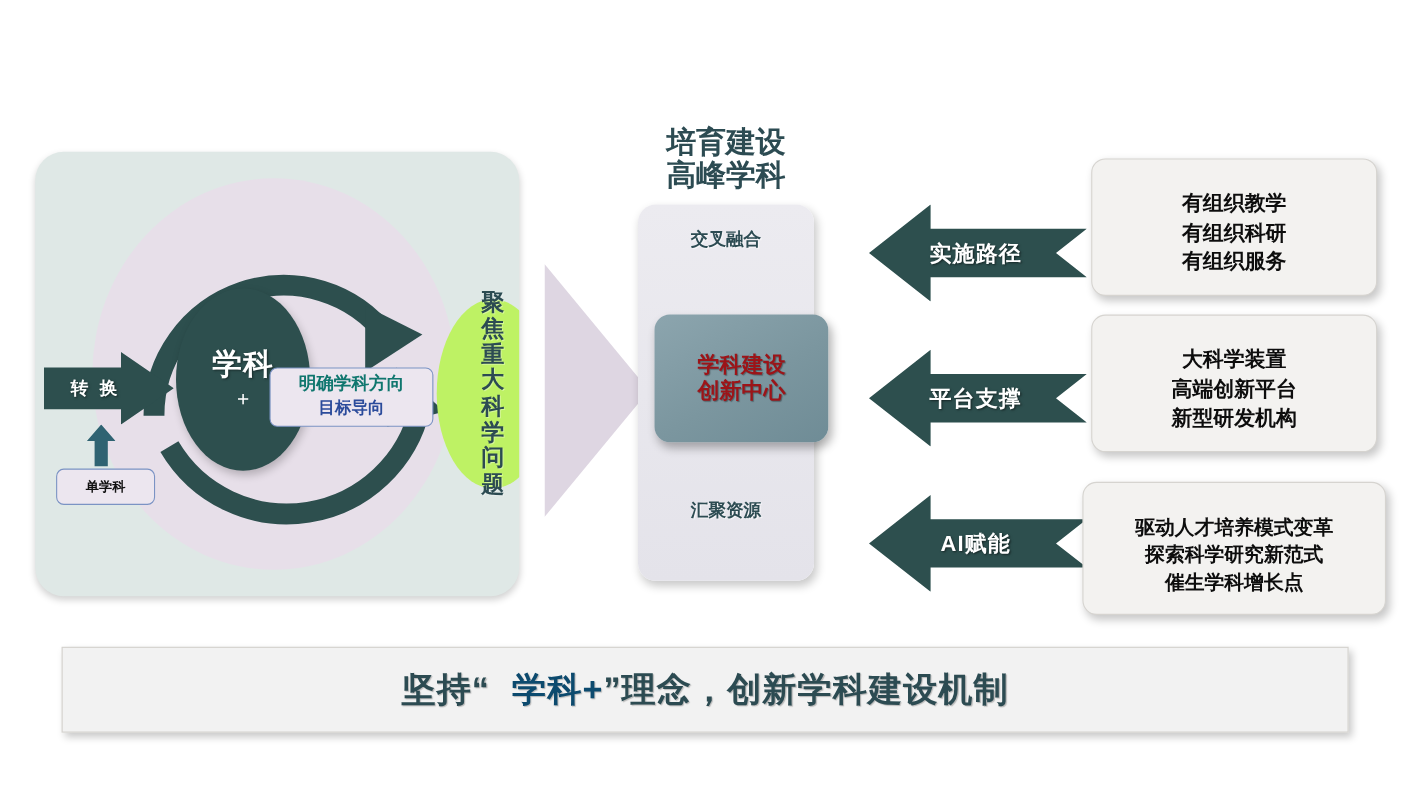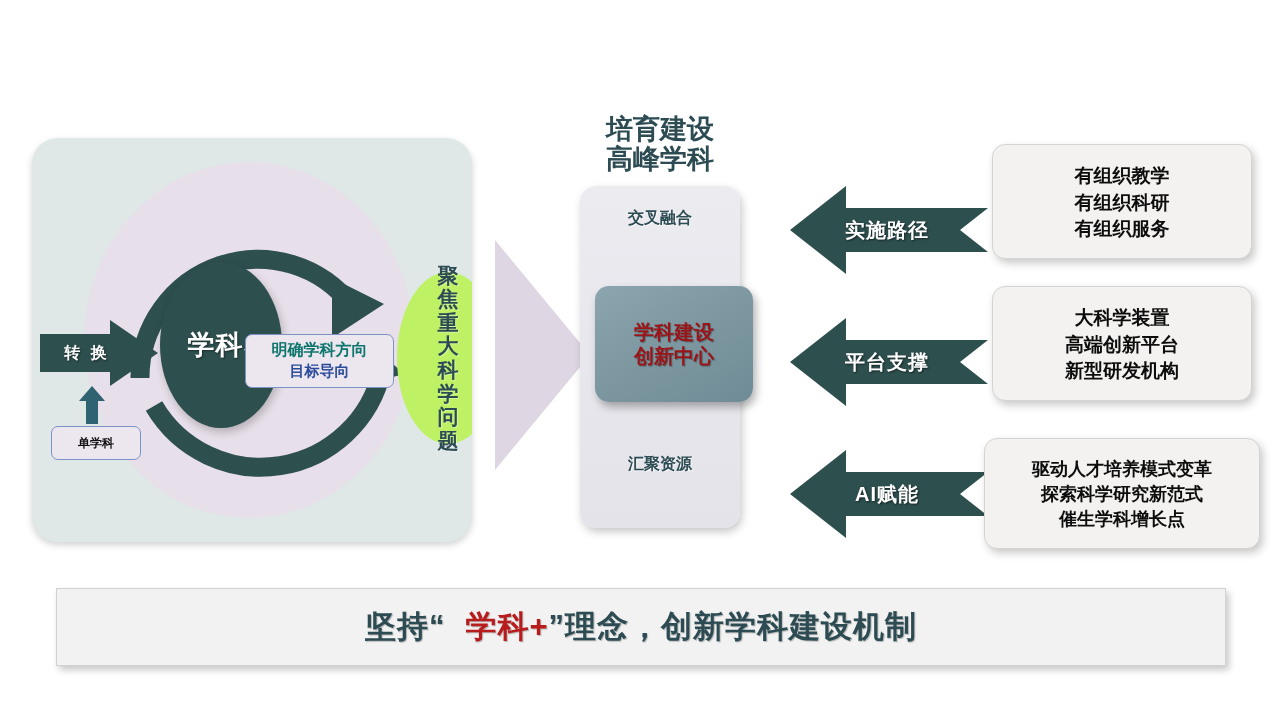--- a/index.html
+++ b/index.html
@@ -21,21 +21,21 @@
   }
   .lav-circle{
     position:absolute;left:52px;top:24px;width:330px;height:356px;
     background:#e7dfe9;border-radius:50%;
   }
   .ring-svg{position:absolute;left:0;top:0;width:440px;height:404px;}
 
   .core-ellipse{
     position:absolute;left:128px;top:124px;width:122px;height:166px;
     background:#2d4f4e;border-radius:50%;
-    display:flex;flex-direction:row;align-items:center;justify-content:center;
+    display:flex;flex-direction:column;align-items:center;justify-content:center;
     box-shadow:2px 4px 8px rgba(0,0,0,.22);
   }
   .core-ellipse .t1{
     color:#ffffff;font-size:27px;font-weight:bold;letter-spacing:1px;
     text-shadow:1px 1px 2px rgba(0,0,0,.45);line-height:1;
   }
   .core-ellipse .t2{
     color:#ffffff;font-size:19px;font-weight:normal;margin-top:9px;line-height:1;
   }
 
@@ -124,21 +124,21 @@
   .big-arrow-label{
     position:absolute;width:150px;height:40px;z-index:4;
     display:flex;align-items:center;justify-content:center;
     color:#ffffff;font-size:20px;font-weight:bold;letter-spacing:1px;
     text-shadow:1px 1px 2px rgba(0,0,0,.55);
   }
   .info-card{
     position:absolute;width:246px;
     background:#f3f2f0;border:1px solid #d6d4d0;border-radius:13px;
     box-shadow:3px 4px 8px rgba(0,0,0,.22);
-    padding:18px 6px 15px 6px;text-align:center;z-index:5;
+    padding:28px 6px 15px 6px;text-align:center;z-index:5;
   }
   .info-card .line{
     display:block;font-size:19px;font-weight:bold;color:#0d0d0d;
     line-height:1.40;
   }
   .info-card.narrow .line{font-size:18px;}
 
   #arrow1{left:790px;top:186px;}
   #arrow1-label{left:812px;top:210px;}
   #card1{left:992px;top:144px;}
@@ -155,21 +155,21 @@
     background:#f2f2f2;border:1px solid #d4d2ce;
     box-shadow:3px 4px 7px rgba(0,0,0,.22);
     display:flex;align-items:center;justify-content:center;
     z-index:5;
   }
   .banner .bt{
     font-size:31px;font-weight:bold;letter-spacing:1px;
     text-shadow:1px 1px 1px rgba(0,0,0,.25);
   }
   .bt.teal{color:#2c4b52;}
-  .bt.red{color:#b91c1c;margin-left:20px;}
+  .bt.red{color:#0c4a6e;margin-left:20px;}
 </style>
 </head>
 <body>
 
 <div class="stage">
 
   <div class="left-panel">
 
     <div class="lav-circle"></div>
 

